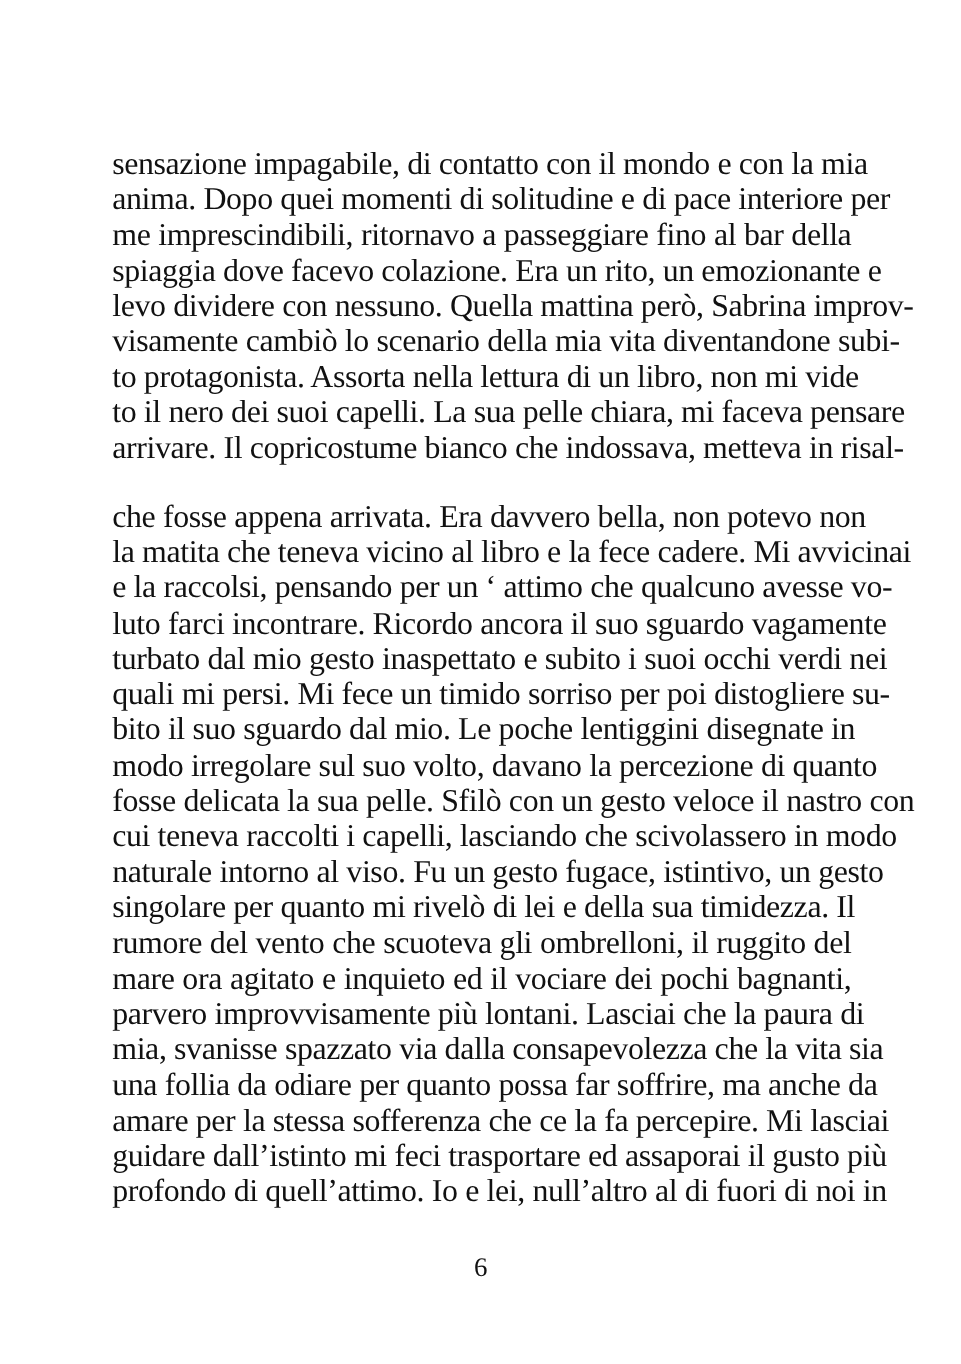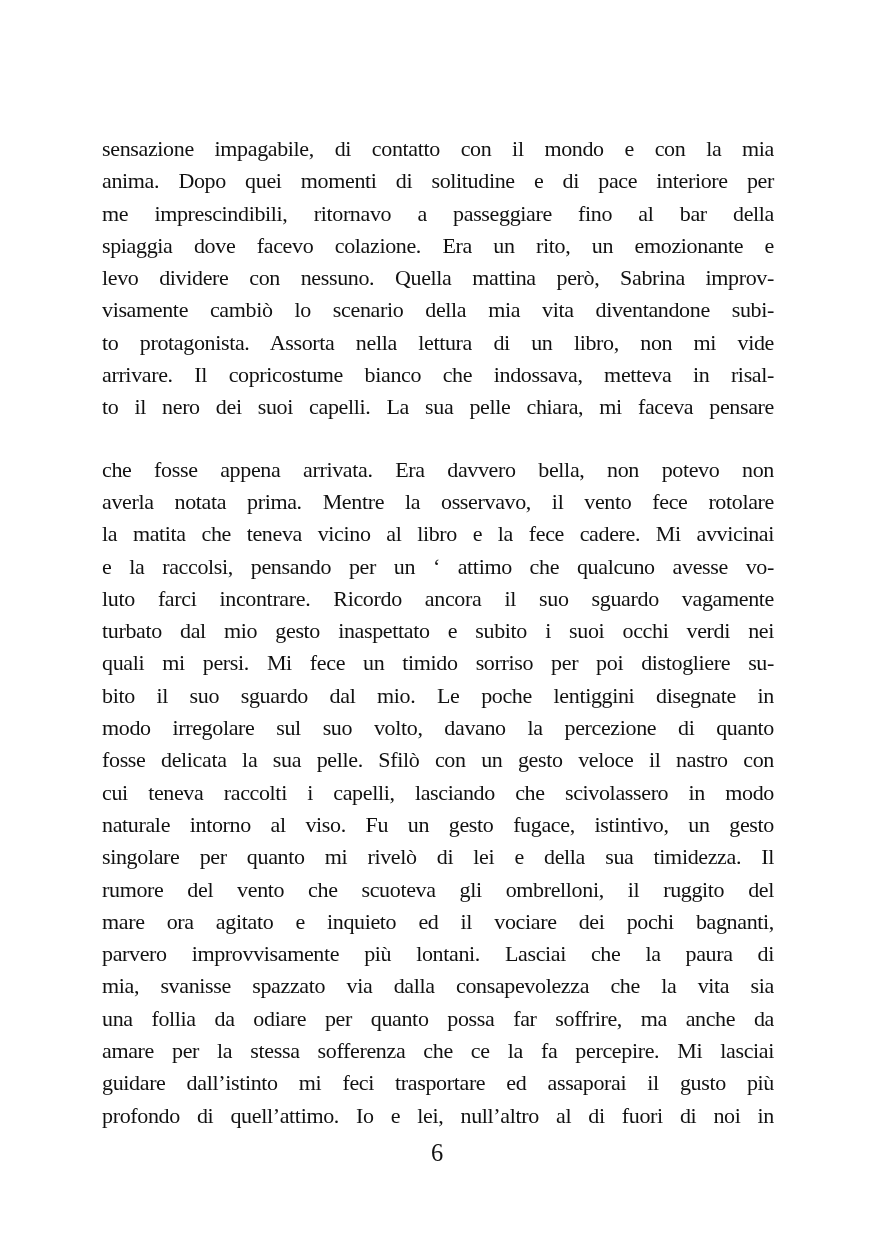--- a/index.html
+++ b/index.html
@@ -26,21 +26,21 @@
     .text-block {
       position: absolute;
       left: 102px;
       top: 133px;
       width: 672px;
     }
     .line {
       display: block;
       height: 32.3px;
       line-height: 32.3px;
-      font-size: 22px;
+      font-size: 29px;
       white-space: nowrap;
       text-align: justify;
       text-align-last: justify;
       letter-spacing: -0.35px;
       word-spacing: 0px;
     }
     .line.last {
       text-align-last: justify;
     }
     .page-number {
@@ -59,24 +59,23 @@
 
 <div class="page">
   <div class="text-block">
     <span class="line" style="display: block; width: 672px;">sensazione impagabile, di contatto con il mondo e con la mia</span>
     <span class="line" style="display: block; width: 672px; font-family: Liberation Serif, serif;">anima. Dopo quei momenti di solitudine e di pace interiore per</span>
     <span class="line" style="display: block; width: 672px;">me imprescindibili, ritornavo a passeggiare fino al bar della</span>
     <span class="line" style="display: block; width: 672px;">spiaggia dove facevo colazione. Era un rito, un emozionante e</span>
     <span class="line" style="display: block; width: 672px;">levo dividere con nessuno. Quella mattina però, Sabrina improv-</span>
     <span class="line" style="display: block; width: 672px;">visamente cambiò lo scenario della mia vita diventandone subi-</span>
     <span class="line" style="display: block; width: 672px;">to protagonista. Assorta nella lettura di un libro, non mi vide</span>
+    <span class="line" style="display: block; width: 672px;">to il nero dei suoi capelli. La sua pelle chiara, mi faceva pensare</span>
     <span class="line" style="display: block; width: 672px;">arrivare. Il copricostume bianco che indossava, metteva in risal-</span>
-    <span class="line" style="display: block; width: 672px;">to il nero dei suoi capelli. La sua pelle chiara, mi faceva pensare</span>
     <span class="line" style="display: block; width: 672px; margin-top: 30px;">che fosse appena arrivata. Era davvero bella, non potevo non</span>
-    <span class="line" style="display: block; width: 672px;">averla notata prima. Mentre la osservavo, il vento fece rotolare</span>
     <span class="line" style="display: block; width: 672px;">la matita che teneva vicino al libro e la fece cadere. Mi avvicinai</span>
     <span class="line" style="display: block; width: 672px;">e la raccolsi, pensando per un ‘ attimo che qualcuno avesse vo-</span>
     <span class="line" style="display: block; width: 672px;">luto farci incontrare. Ricordo ancora il suo sguardo vagamente</span>
     <span class="line" style="display: block; width: 672px;">turbato dal mio gesto inaspettato e subito i suoi occhi verdi nei</span>
     <span class="line" style="display: block; width: 672px;">quali mi persi. Mi fece un timido sorriso per poi distogliere su-</span>
     <span class="line" style="display: block; width: 672px;">bito il suo sguardo dal mio. Le poche lentiggini disegnate in</span>
     <span class="line" style="display: block; width: 672px;">modo irregolare sul suo volto, davano la percezione di quanto</span>
     <span class="line" style="display: block; width: 672px;">fosse delicata la sua pelle. Sfilò con un gesto veloce il nastro con</span>
     <span class="line" style="display: block; width: 672px;">cui teneva raccolti i capelli, lasciando che scivolassero in modo</span>
     <span class="line" style="display: block; width: 672px;">naturale intorno al viso. Fu un gesto fugace, istintivo, un gesto</span>

